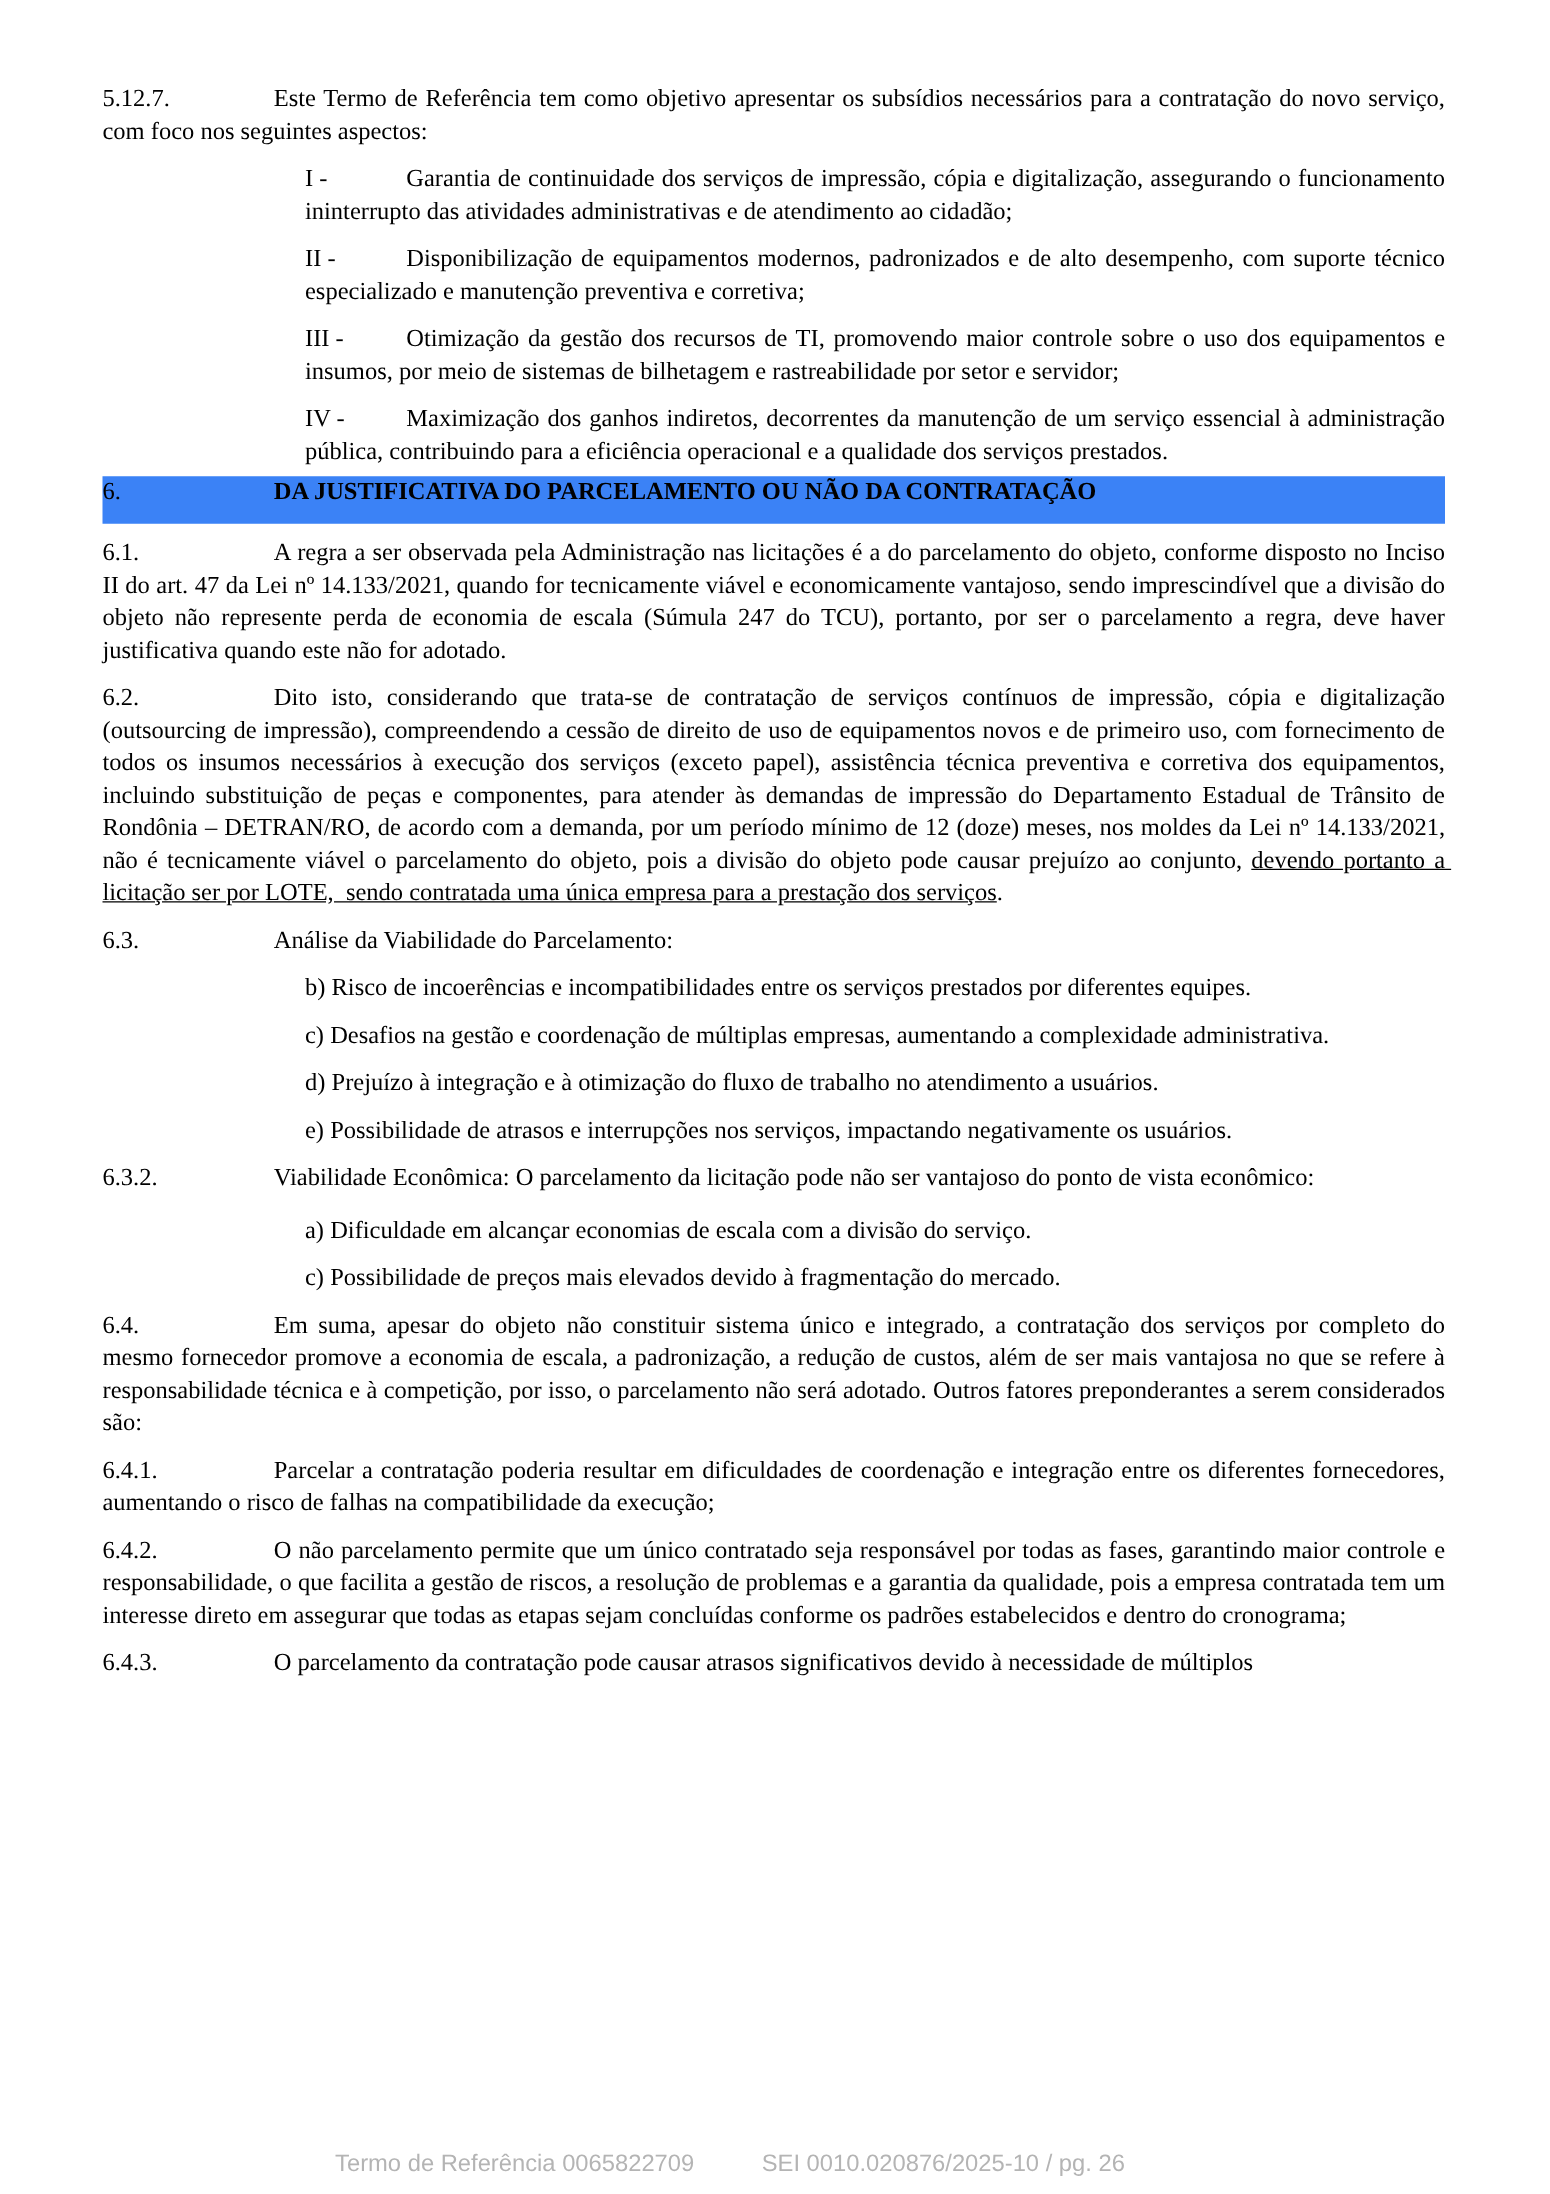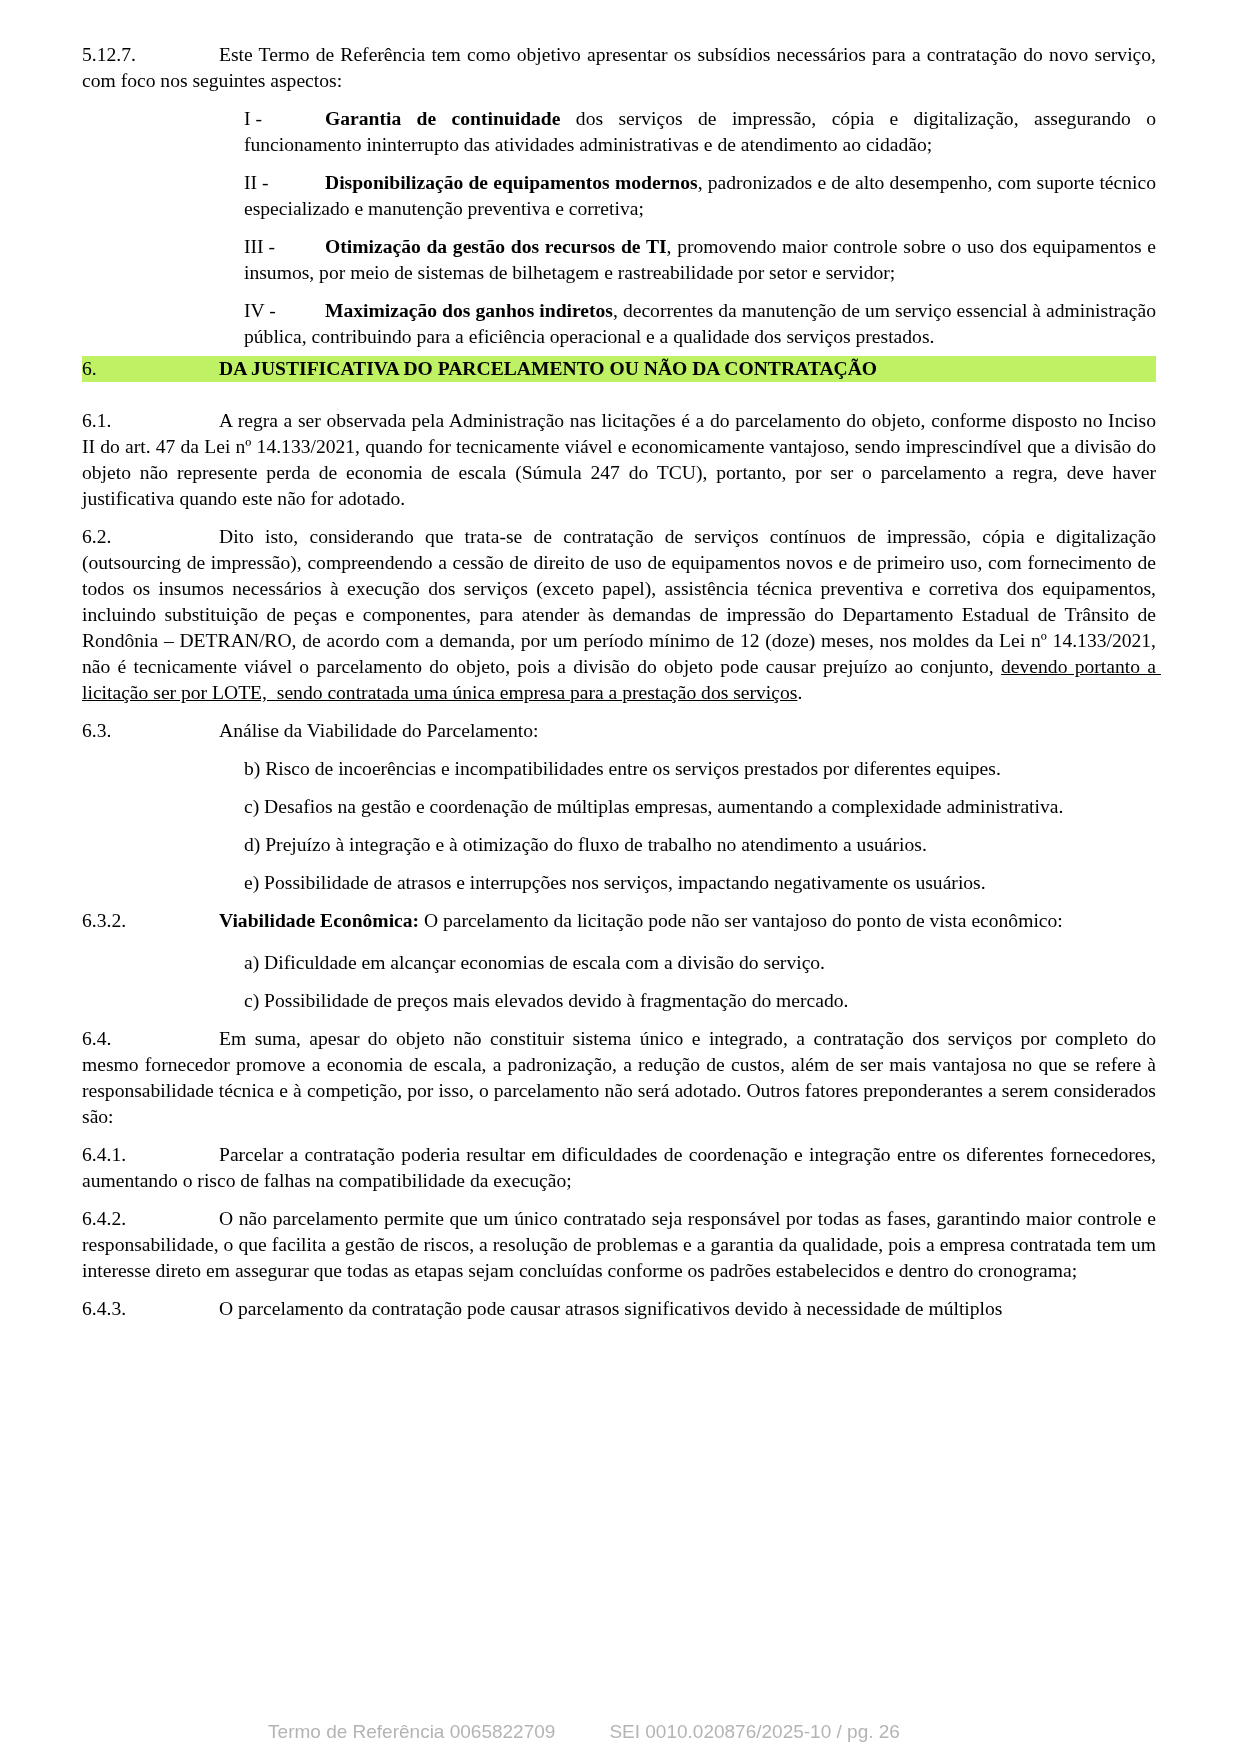--- a/index.html
+++ b/index.html
@@ -1,33 +1,33 @@
 <!DOCTYPE html>
 <html><head>
 <meta charset="utf-8">
 <style>
   html, body { margin: 0; padding: 0; background: #ffffff; }
   body {
     width: 1240px; height: 1755px; position: relative; overflow: hidden;
     font-family: "Liberation Serif", "DejaVu Serif", serif;
     color: #000; font-size: 19.6px; line-height: 26px;
   }
-  .page { position: absolute; left: 82px; top: 42px; width: 1074px; }
+  .page { position: absolute; left: 82px; top: 67px; width: 1074px; }
   p { margin: 0; text-align: justify; }
   .para { margin-bottom: 12px; }
   .num { display: inline-block; width: 137px; }
   .roman { margin-left: 162px; margin-bottom: 12px; }
   .roman .rnum { display: inline-block; width: 81px; }
   .letter { margin-left: 162px; margin-bottom: 12px; }
   .hdr {
-    background: #bef264; font-weight: bold; height: 26px; line-height: 26px;
-    margin-bottom: 26px; margin-top: 2px;
+    background: #3b82f6; font-weight: bold; height: 38px; line-height: 26px;
+    margin-bottom: 11px; margin-top: 2px;
   }
   .hdr .num { font-weight: normal; }
-  b { font-weight: bold; }
+  b { font-weight: normal; }
   u { text-decoration: underline; }
   .footer {
     position: absolute; left: 0; width: 1168px; top: 1720px; text-align: center;
     font-family: "Liberation Sans", "DejaVu Sans", sans-serif;
     color: #b4b4b4; font-size: 19px; line-height: 24px; white-space: pre;
   }
   .footer span + span { margin-left: 54px; }
 </style>
 </head>
 <body>

